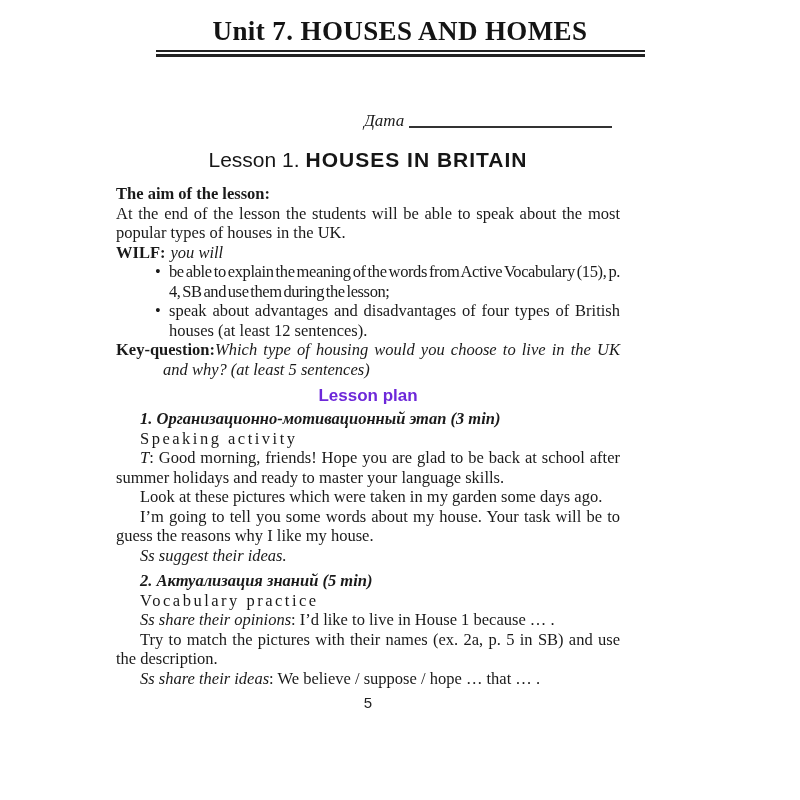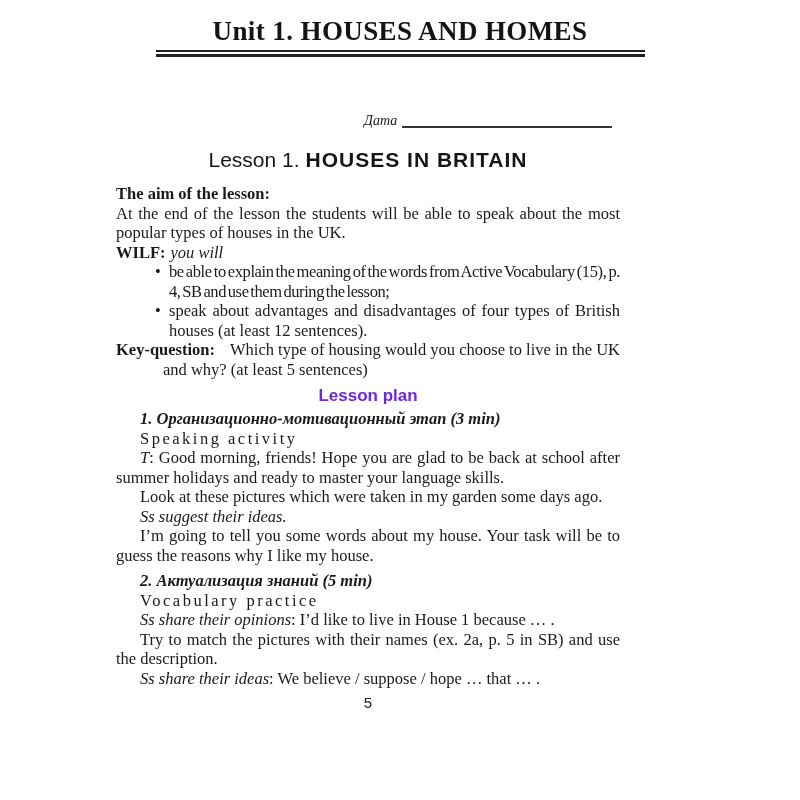--- a/index.html
+++ b/index.html
@@ -11,21 +11,21 @@
     margin:16px 0 4px 0;text-align:center;
     font-family:"Liberation Serif",serif;font-weight:bold;
     font-size:27px;line-height:30px;color:#141414;letter-spacing:0.4px;
   }
   .double-rule{width:489px;margin:0 auto;height:2px;
     border-top:2px solid #222;border-bottom:3px solid #222;}
 
   
   .date-row{display:flex;align-items:flex-end;margin:54px 8px 0 248px;
     font-family:"Liberation Serif",serif;font-style:italic;
-    font-size:14px;line-height:20px;color:#1b1b1b;}
+    font-size:17px;line-height:20px;color:#1b1b1b;}
   .date-row .blank{flex:1;margin:0 0 3px 5px;border-bottom:2px solid #333;}
 
   
   .lesson-title{margin:17px 0 12px 0;text-align:center;
     font-family:"Liberation Sans",sans-serif;font-weight:normal;
     font-size:21px;line-height:24px;color:#161616;}
   .lesson-title .bold{font-weight:bold;letter-spacing:1px;margin-left:6px;}
 
   
   .prose{font-family:"Liberation Serif",serif;font-size:16.5px;
@@ -33,42 +33,42 @@
   .prose p{margin:0;text-align:justify;}
   .bold{font-weight:bold;}
   .ital{font-style:italic;}
   .aim-block{margin-left:21px;}
   .wilf .ital{margin-left:5px;}
   ul.wilf-list{margin:0;padding:0 0 0 53px;list-style:none;}
   ul.wilf-list li{position:relative;text-align:justify;}
   ul.wilf-list li::before{content:"\2022";position:absolute;left:-14px;}
   .tight{letter-spacing:-0.4px;word-spacing:-2px;}
   .keyq{padding-left:47px;text-indent:-47px;}
-  .keyq .text{margin-left:15px;}
+  .keyq .text{margin-left:0;font-style:italic;}
 
   .plan-heading{margin:7px 0 3px 0;text-align:center;
     font-family:"Liberation Sans",sans-serif;font-weight:bold;
     font-size:17px;line-height:20px;color:#6d28d9;}
 
   .stage-heading{font-weight:bold;font-style:italic;text-indent:24px;}
   .stage2-gap{margin-top:6px !important;}
   .activity{text-indent:24px;letter-spacing:2.5px;font-family:Liberation Serif, serif;}
   .para{text-indent:24px;}
   .snug{word-spacing:-1px;}
 
   .page-number{margin-top:6px;text-align:center;
     font-family:"Liberation Sans",sans-serif;font-size:15px;
     line-height:18px;color:#222;}
 </style>
 </head>
 <body>
 
 <div class="canvas">
 
-  <h1 class="unit-title">Unit 1. HOUSES AND HOMES</h1>
+  <h1 class="unit-title">Unit 7. HOUSES AND HOMES</h1>
   <div class="double-rule"></div>
 
   <div class="column">
 
     <div class="date-row">
       <span>Дата</span>
       <span class="blank"></span>
     </div>
 
     <h2 class="lesson-title"><span>Lesson 1.</span><span class="bold">HOUSES IN BRITAIN</span></h2>
@@ -86,22 +86,22 @@
       </ul>
 
       <p class="keyq"><span class="bold">Key-question:</span><span class="text">Which type of housing would you choose to live in the UK and why? (at least 5 sentences)</span></p>
 
       <h3 class="plan-heading">Lesson plan</h3>
 
       <p class="stage-heading">1. Организационно-мотивационный этап (3 min)</p>
       <p class="activity">Speaking activity</p>
       <p class="para"><span class="ital">T</span><span>: Good morning, friends! Hope you are glad to be back at school after summer holidays and ready to master your language skills.</span></p>
       <p class="para">Look at these pictures which were taken in my garden some days ago.</p>
+      <p class="para">I’m going to tell you some words about my house. Your task will be to guess the reasons why I like my house.</p>
       <p class="para ital">Ss suggest their ideas.</p>
-      <p class="para">I’m going to tell you some words about my house. Your task will be to guess the reasons why I like my house.</p>
 
       <p class="stage-heading stage2-gap">2. Актуализация знаний (5 min)</p>
       <p class="activity">Vocabulary practice</p>
       <p class="para"><span class="ital">Ss share their opinions</span><span>: I’d like to live in House 1 because … .</span></p>
       <p class="para">Try to match the pictures with their names (ex. 2a, p. 5 in SB) and use the description.</p>
       <p class="para"><span class="ital">Ss share their ideas</span><span>: We believe / suppose / hope … that … .</span></p>
 
     </div>
 
     <div class="page-number">5</div>

